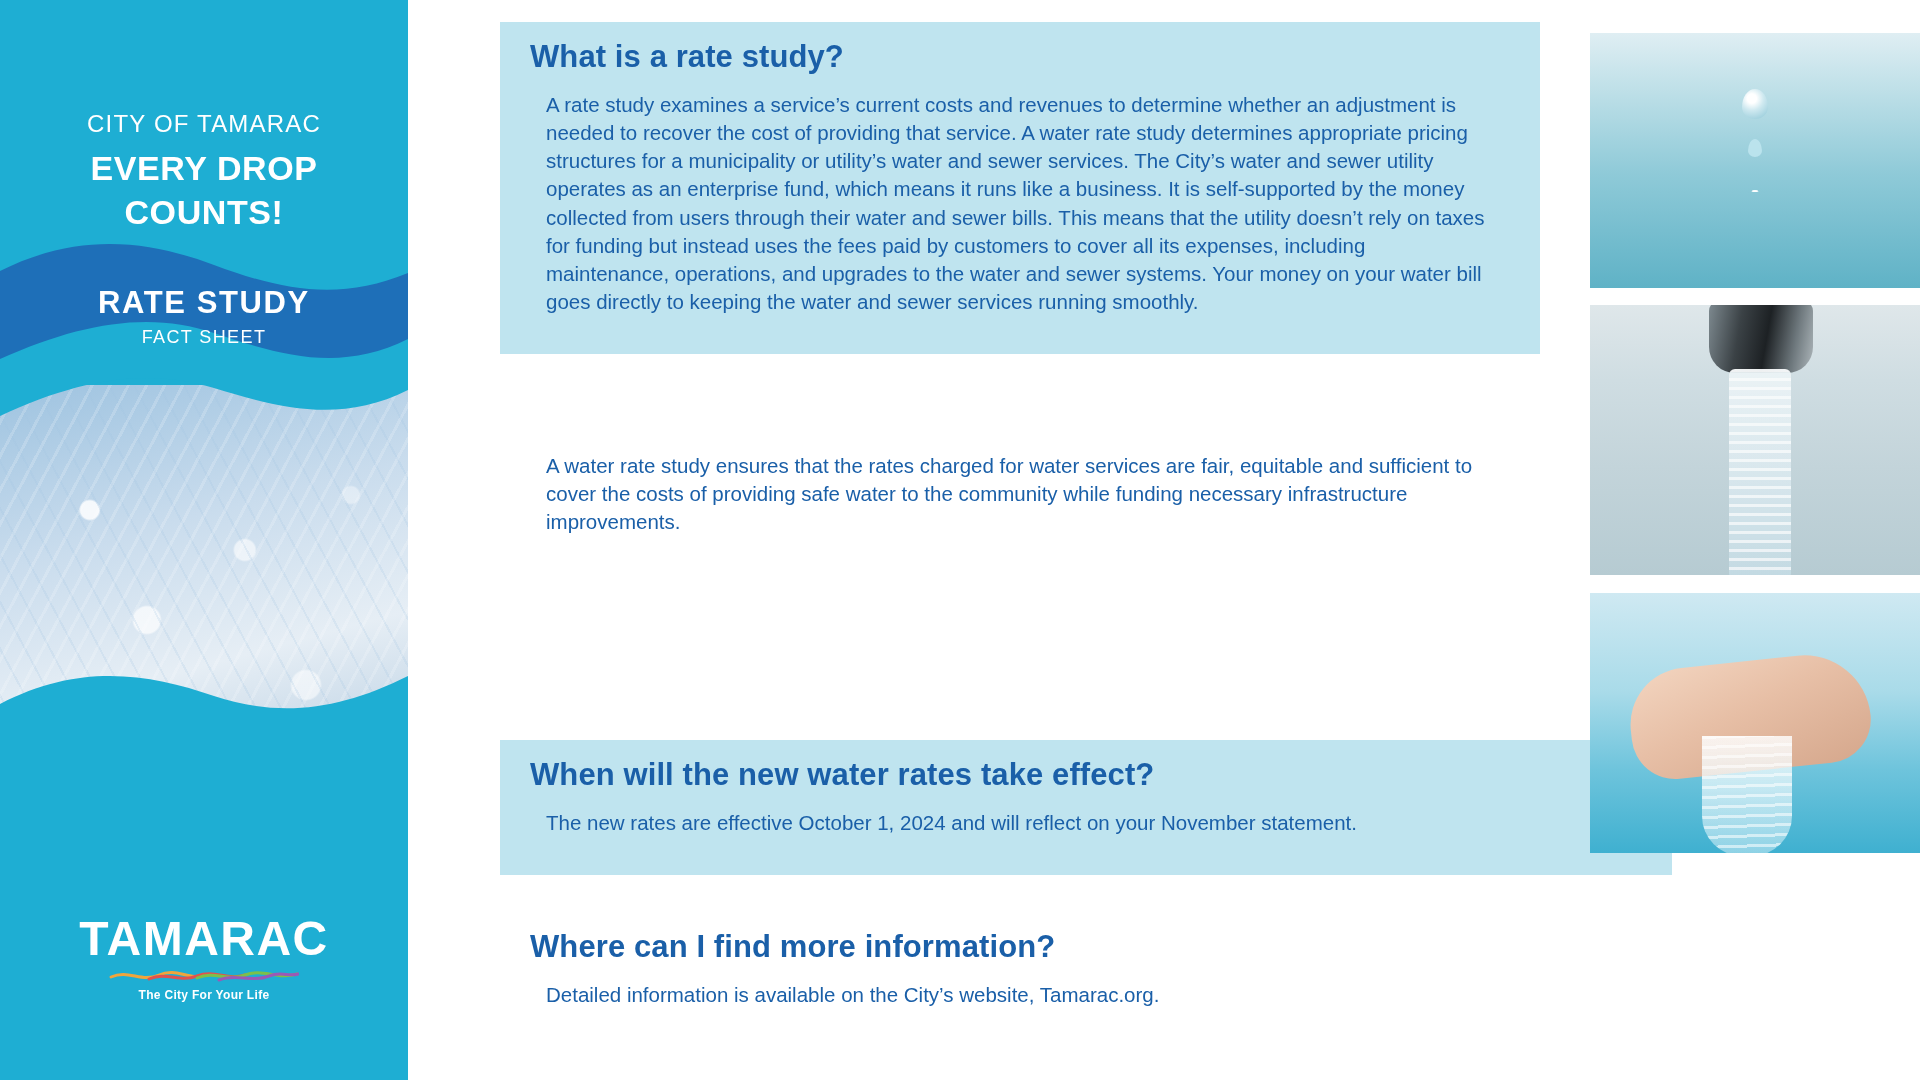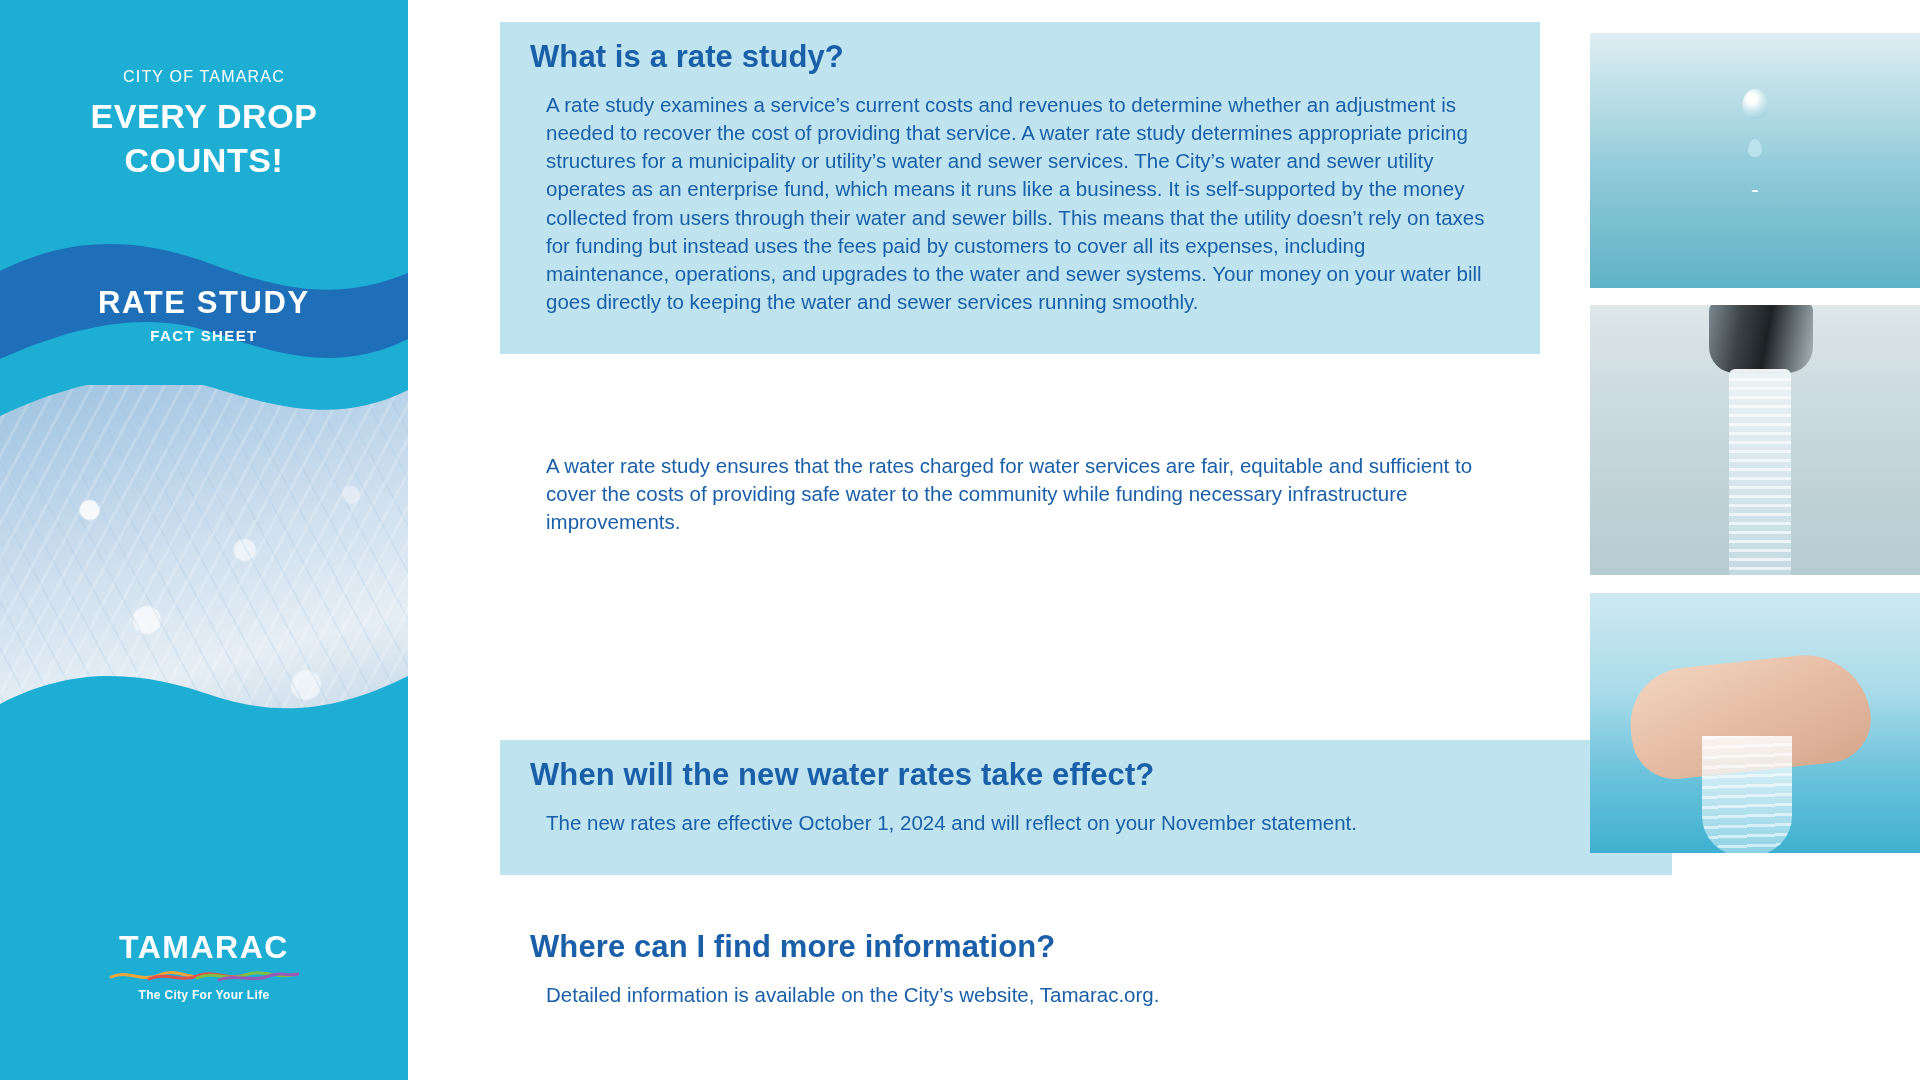--- a/index.html
+++ b/index.html
@@ -32,22 +32,22 @@
   }
   .sidebar-head {
     position: absolute;
     top: 0; left: 0;
     width: 408px;
     height: 250px;
     text-align: center;
     color: #ffffff;
   }
   .city-line {
-    margin-top: 68px;
-    font-size: 16px;
+    margin-top: 110px;
+    font-size: 24px;
     letter-spacing: 1.2px;
     font-weight: 400;
     color: #ffffff;
   }
   .every-drop {
     margin-top: 9px;
     font-size: 34px;
     font-weight: bold;
     letter-spacing: 0.6px;
     line-height: 1.28;
@@ -71,23 +71,23 @@
     text-align: center;
     color: #ffffff;
   }
   .rate-study-title {
     font-size: 31px;
     font-weight: bold;
     letter-spacing: 1.6px;
   }
   .rate-study-sub {
     margin-top: 6px;
-    font-size: 15px;
+    font-size: 18px;
     letter-spacing: 1.4px;
-    font-weight: 700;
+    font-weight: 400;
   }
 
   
   .sidebar-photo {
     position: absolute;
     top: 385px;
     left: 0;
     width: 408px;
     height: 500px;
     overflow: hidden;
@@ -134,21 +134,21 @@
 
   .sidebar-logo {
     position: absolute;
     left: 0;
     bottom: 78px;
     width: 408px;
     text-align: center;
     color: #ffffff;
   }
   .logo-word {
-    font-size: 32px;
+    font-size: 48px;
     font-weight: bold;
     letter-spacing: 1.5px;
     line-height: 1;
   }
   .logo-squiggle {
     margin: 4px auto 0;
     width: 190px;
     height: 16px;
   }
   .logo-tag {

